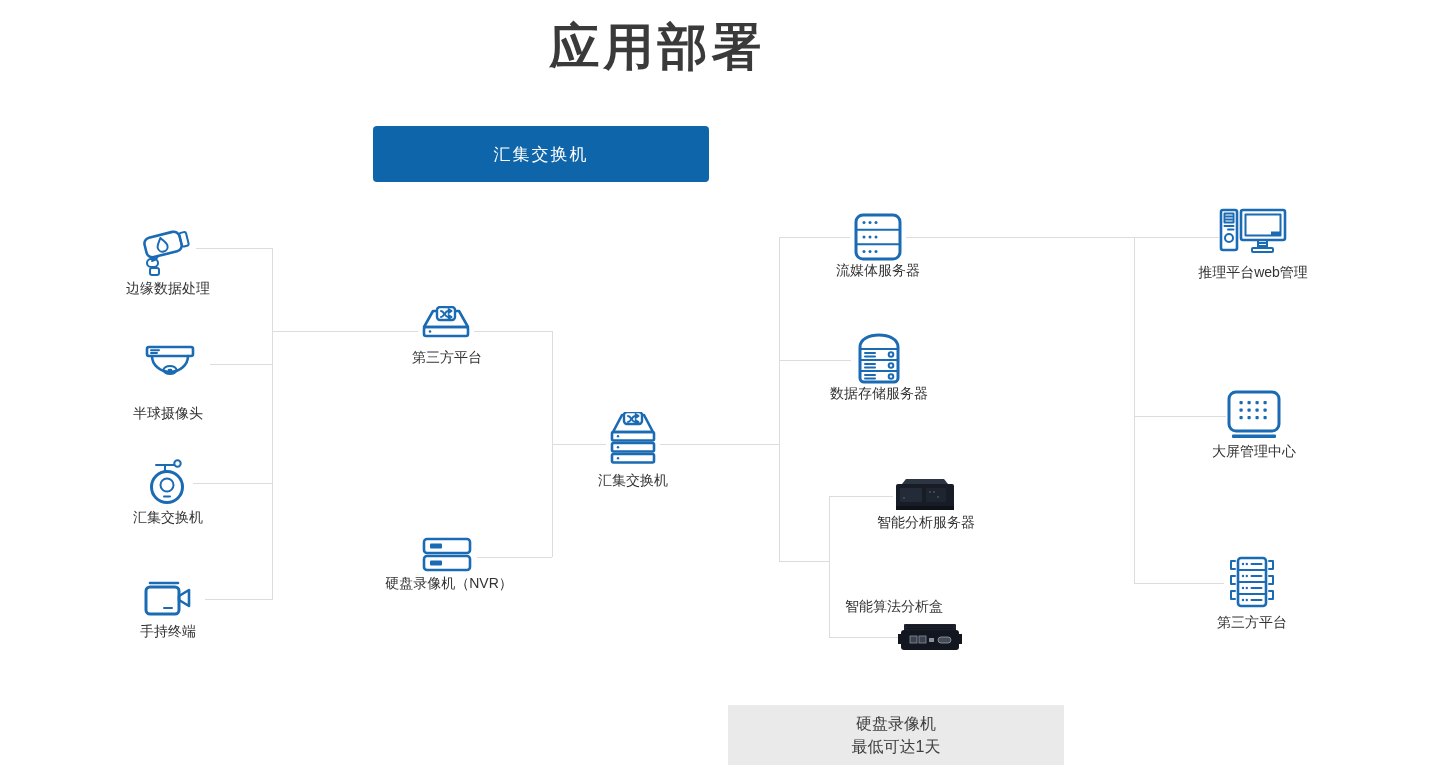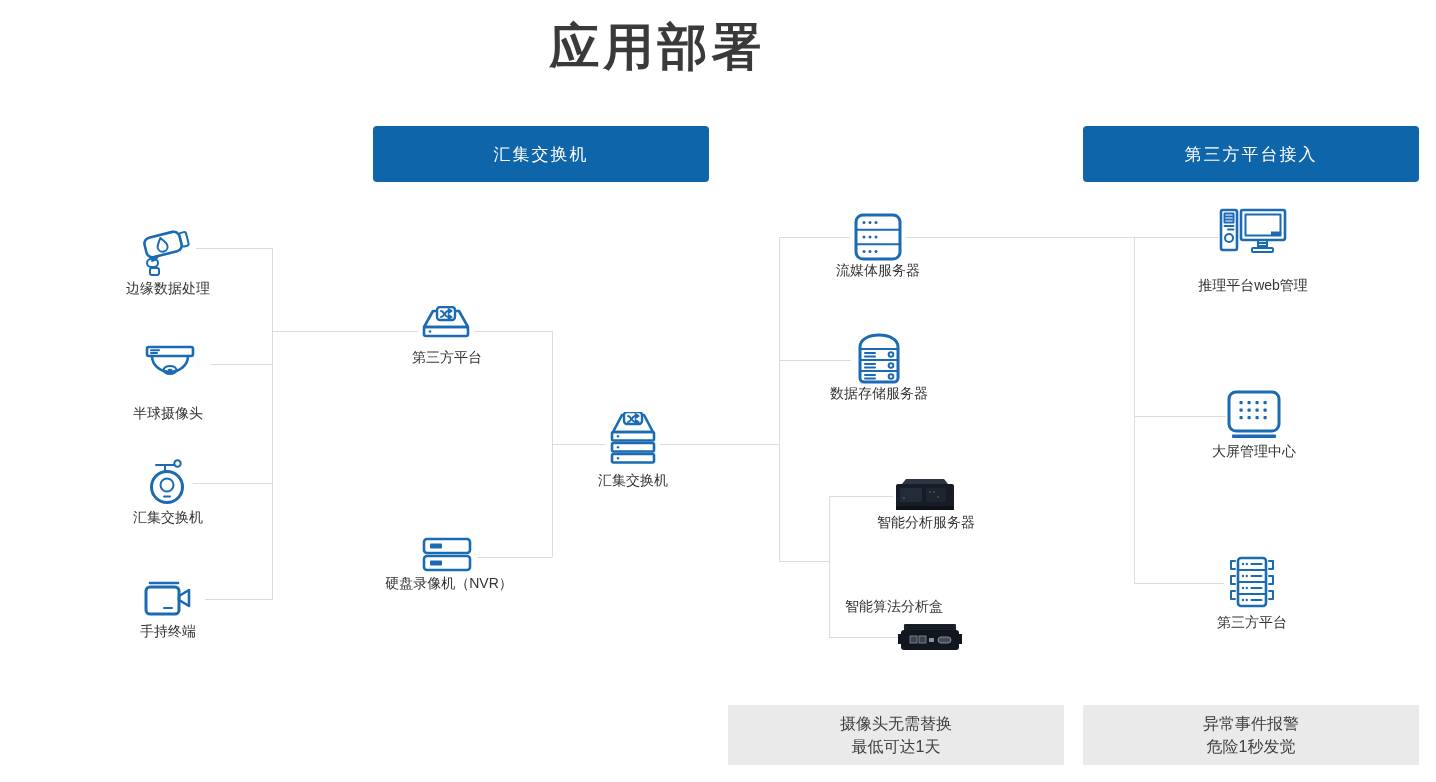--- a/index.html
+++ b/index.html
@@ -29,21 +29,20 @@
   .wh{fill:#fff;stroke:#1a6bb3;stroke-width:2.4;stroke-linejoin:round;}
 </style>
 </head>
 <body>
 
 <div id="canvas">
 
   <div class="page-title">应用部署</div>
 
   <div class="hbar" style="left:373px">汇集交换机</div>
-  <div class="hbar" style="left:1083px">第三方平台接入</div>
 
   <i class="ln" style="left:272px;top:248px;width:1px;height:352px"></i>
   <i class="ln" style="left:196px;top:248px;width:76px;height:1px"></i>
   <i class="ln" style="left:210px;top:364px;width:62px;height:1px"></i>
   <i class="ln" style="left:193px;top:483px;width:79px;height:1px"></i>
   <i class="ln" style="left:205px;top:599px;width:67px;height:1px"></i>
   <i class="ln" style="left:272px;top:331px;width:280px;height:1px"></i>
   <i class="ln" style="left:552px;top:331px;width:1px;height:226px"></i>
   <i class="ln" style="left:477px;top:557px;width:75px;height:1px"></i>
   <i class="ln" style="left:552px;top:444px;width:227px;height:1px"></i>
@@ -214,21 +213,21 @@
       <path class="st2" d="M7,10.5 H13 M7,13.5 H13 M5.5,20 H14.5 M9,23.5 H14.5"></path>
       <circle class="st2" cx="10" cy="32" r="4"></circle>
       <rect class="st" x="22" y="4" width="44" height="30" rx="2"></rect>
       <rect class="st2" x="26.5" y="8.5" width="35" height="21"></rect>
       <rect class="fl" x="52" y="25.5" width="9" height="4"></rect>
       <rect class="st2" x="39" y="34" width="9" height="8"></rect>
       <path class="st2" d="M39,37 H48 M39,40 H48"></path>
       <rect class="st2" x="33" y="42" width="21" height="4" rx="1"></rect>
     </svg>
   </div>
-  <div class="node-label" style="left:1153px;top:277px;width:200px">推理平台web管理</div>
+  <div class="node-label" style="left:1153px;top:264px;width:200px">推理平台web管理</div>
 
   <div class="node" style="left:1226px;top:390px">
     <svg width="56" height="50" viewBox="0 0 56 50">
       <rect class="st" x="3" y="2" width="50" height="39" rx="7" style="stroke-width:3"></rect>
       <g class="fl">
         <rect x="13.5" y="11" width="3.2" height="3.2" rx="0.8"></rect>
           <rect x="21.5" y="11" width="3.2" height="3.2" rx="0.8"></rect>
           <rect x="29.5" y="11" width="3.2" height="3.2" rx="0.8"></rect>
           <rect x="37.5" y="11" width="3.2" height="3.2" rx="0.8"></rect>
         <rect x="13.5" y="18.5" width="3.2" height="3.2" rx="0.8"></rect>
@@ -260,21 +259,17 @@
           <circle cx="23.8" cy="44" r="1.2"></circle>
       </g>
       <path class="st2" d="M28.5,8 H38.5 M28.5,20 H38.5 M28.5,32 H38.5 M28.5,44 H38.5"></path>
       <path class="st2" d="M12,5 H8 V13 H12 M12,20 H8 V28 H12 M12,35 H8 V43 H12"></path>
       <path class="st2" d="M46,5 H50 V13 H46 M46,20 H50 V28 H46 M46,35 H50 V43 H46"></path>
     </svg>
   </div>
   <div class="node-label" style="left:1152px;top:614px;width:200px">第三方平台</div>
 
   <div class="fbox" style="left:728px">
-    <span>摄像头无需替换</span>
+    <span>硬盘录像机</span>
     <span>最低可达1天</span>
   </div>
-  <div class="fbox" style="left:1083px">
-    <span>异常事件报警</span>
-    <span>危险1秒发觉</span>
-  </div>
 
 </div>
 
 </body></html>

